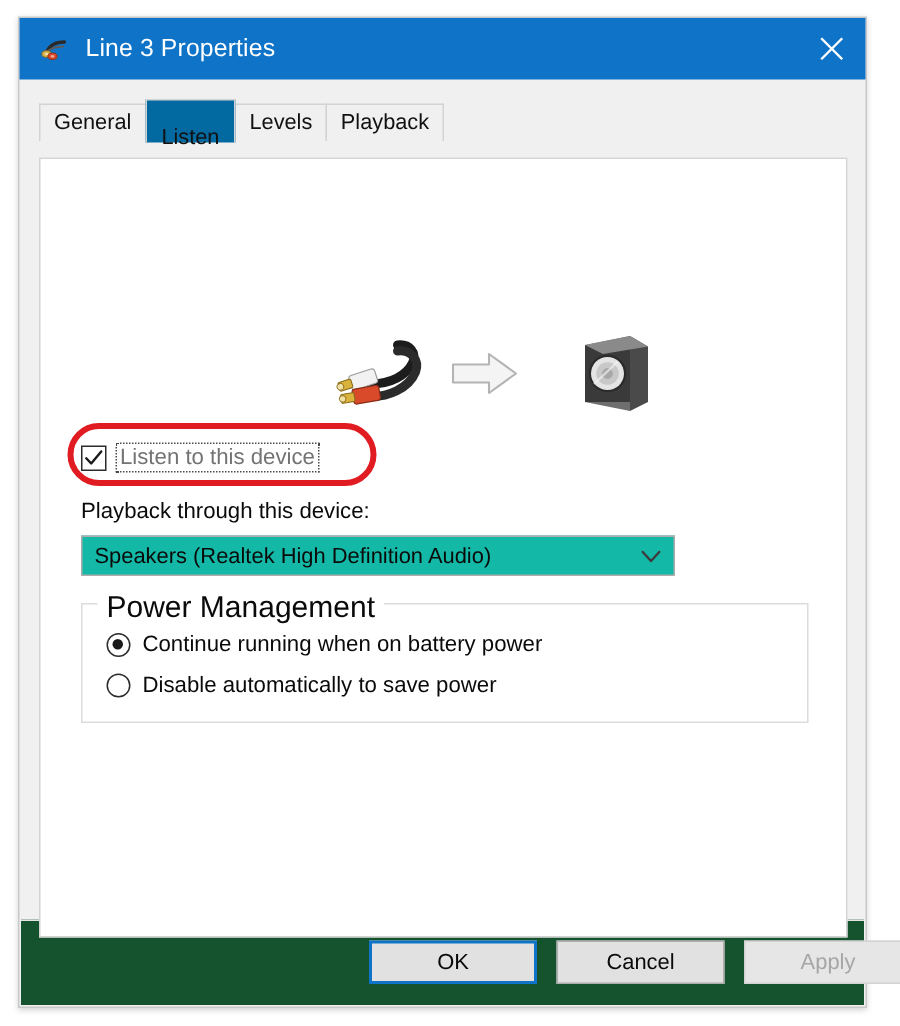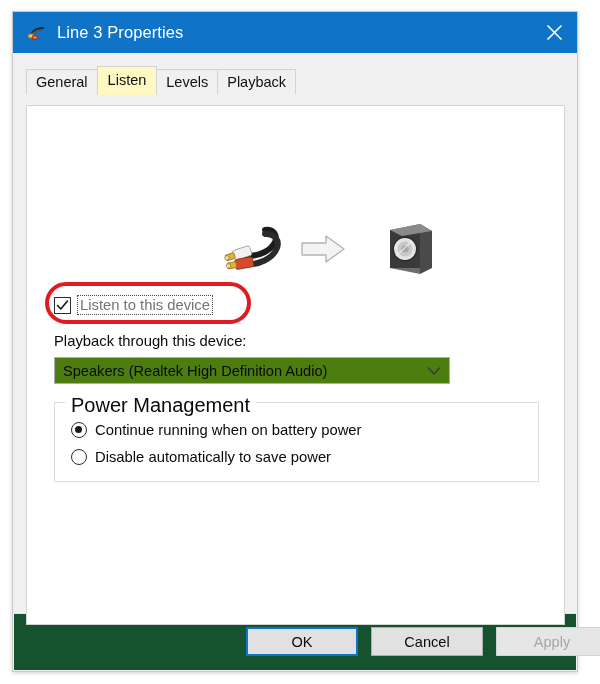--- a/index.html
+++ b/index.html
@@ -94,25 +94,25 @@
     border: 1px solid #d3d3d3;
     border-bottom: none;
     margin-right: -1px;
     box-sizing: border-box;
     white-space: nowrap;
     cursor: default;
   }
   .tab.selected {
     height: 29px;
     line-height: 27px;
-    background: #fef9c3;
+    background: #0369a1;
     border-color: #d3d3d3;
     z-index: 4;
     margin-bottom: -1px;
-    padding: 0 10px;
+    padding: 12px 10px;
   }
 
   
   .tabpanel {
     position: absolute;
     left: 13px;
     top: 93px;
     width: 539px;
     height: 520px;
     background: #ffffff;
@@ -218,21 +218,21 @@
     font-size: 14.8px;
     color: #0a0a0a;
     white-space: nowrap;
   }
   .combo {
     position: absolute;
     left: 27px;
     top: 251px;
     width: 396px;
     height: 27px;
-    background: #4d7c0f;
+    background: #14b8a6;
     border: 1px solid #adadad;
     box-sizing: border-box;
     display: flex;
     align-items: center;
     cursor: default;
   }
   .combo-text {
     flex: 1 1 auto;
     padding-left: 8px;
     font-size: 14.6px;

